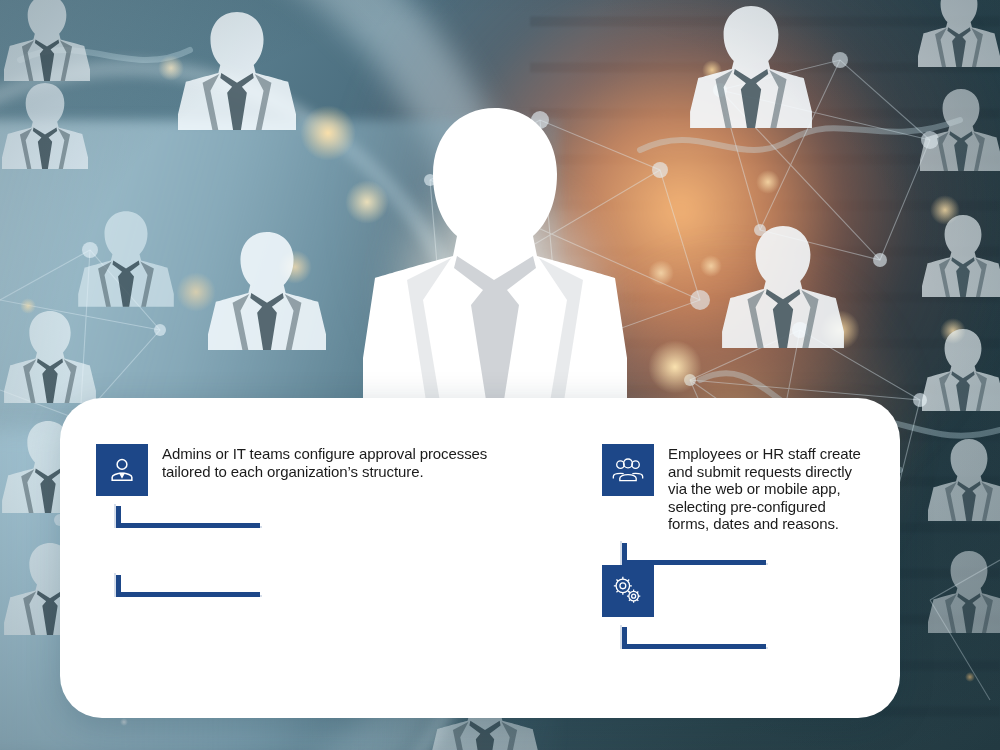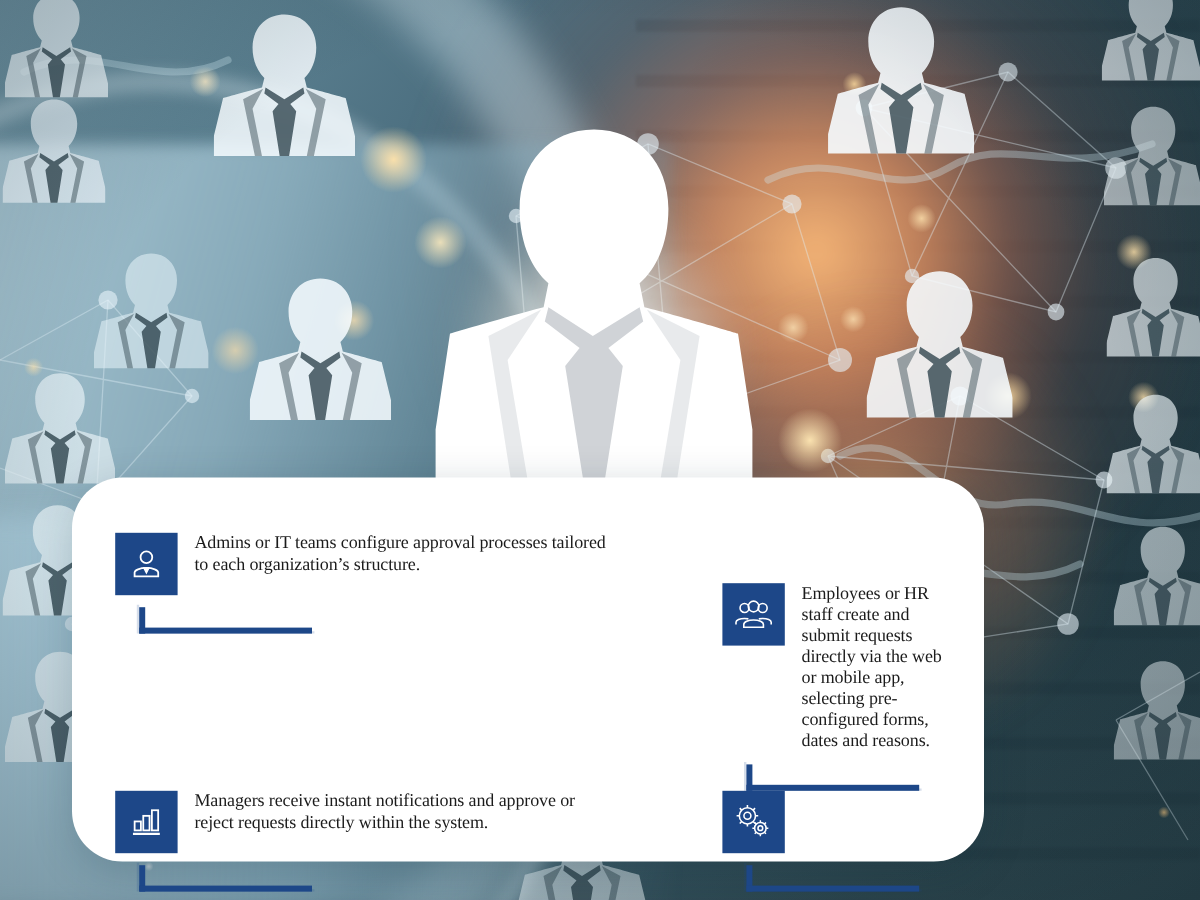--- a/index.html
+++ b/index.html
@@ -103,24 +103,23 @@
   .hero { position:absolute; left:345px; top:100px; width:300px; height:320px; }
   .hero svg { display:block; width:100%; height:100%; }
   .hero-glow {
     position:absolute; left:300px; top:70px; width:400px; height:400px;
     background:radial-gradient(ellipse 42% 42% at 50% 55%, rgba(255,255,255,.85) 0%, rgba(255,248,235,.45) 40%, rgba(255,240,220,0) 72%);
     filter:blur(16px);
   }
 
   
   .card {
-    position:absolute; left:60px; top:398px; width:760px; height:320px;
+    position:absolute; left:60px; top:398px; width:840px; height:320px;
     background:#ffffff; border-radius:42px;
     box-shadow:0 8px 34px rgba(20,50,66,.22);
-    font-family:Liberation Serif, serif;
   }
   .grid {
     position:absolute; inset:0;
     display:grid;
     grid-template-columns:450px 1fr;
     grid-template-rows:1fr 1fr;
     padding:46px 30px 34px 34px;
   }
 
   .step { position:relative; padding-left:2px; }
@@ -378,21 +377,21 @@
           </div>
           <div class="step-text">Admins or IT teams configure approval processes tailored to each organization’s structure.</div>
         </div>
         <div class="connector">
           <div class="shadow"></div>
             <div class="v"></div>
             <div class="h"></div>
         </div>
       </div>
 
-      <div class="step step-2" style="padding-left:58px;margin-top:42px;">
+      <div class="step step-2" style="padding-left:58px;">
         <div class="step-top">
           <div class="icon-box">
             <svg width="32" height="30" viewBox="0 0 36 30" fill="none" stroke="#ffffff" stroke-width="1.5">
               <circle cx="9.5" cy="9" r="4.2"></circle>
               <circle cx="26.5" cy="9" r="4.2"></circle>
               <circle cx="18" cy="7.6" r="5"></circle>
               <path d="M1.5 24.5v-2.2c0-2 3.6-3.5 8-3.5 1.3 0 2.5.13 3.6.37"></path>
               <path d="M34.5 24.5v-2.2c0-2-3.6-3.5-8-3.5-1.3 0-2.5.13-3.6.37"></path>
               <path d="M8.8 27v-2.6c0-2.4 4.1-4.2 9.2-4.2s9.2 1.8 9.2 4.2V27z"></path>
             </svg>
@@ -400,31 +399,20 @@
           <div class="step-text">Employees or HR staff create and submit requests directly via the web or mobile app, selecting pre-configured forms, dates and reasons.</div>
         </div>
         <div class="connector">
           <div class="shadow"></div>
             <div class="v"></div>
             <div class="h"></div>
         </div>
       </div>
 
       <div class="step step-3">
-        <div class="step-top">
-          <div class="icon-box">
-            <svg width="30" height="28" viewBox="0 0 32 30" fill="none" stroke="#ffffff" stroke-width="1.6">
-              <rect x="5.5" y="14.5" width="5.6" height="8"></rect>
-              <rect x="13.2" y="9.5" width="5.6" height="13"></rect>
-              <rect x="20.9" y="4.5" width="5.6" height="18"></rect>
-              <path d="M4 25.6h24" stroke-width="1.8"></path>
-            </svg>
-          </div>
-          <div class="step-text">Managers receive instant notifications and approve or reject requests directly within the system.</div>
-        </div>
         <div class="connector">
           <div class="shadow"></div>
             <div class="v"></div>
             <div class="h"></div>
         </div>
       </div>
 
       <div class="step step-4" style="padding-left:58px;">
         <div class="step-top">
           <div class="icon-box">

